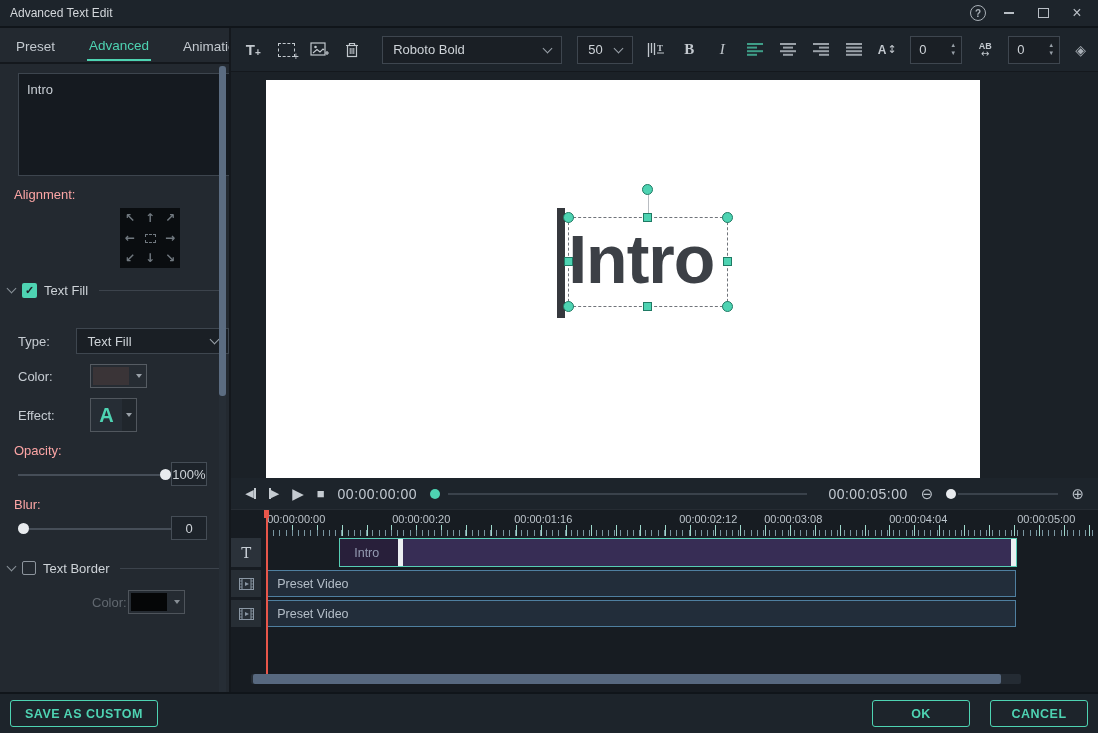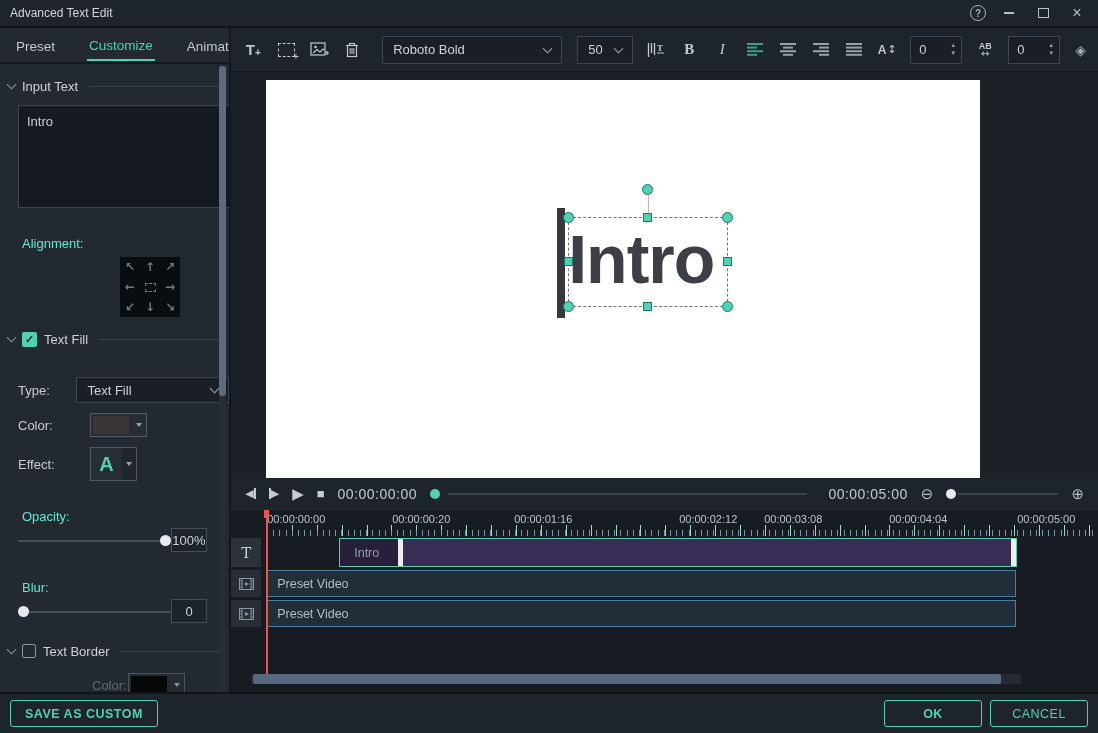--- a/index.html
+++ b/index.html
@@ -27,21 +27,21 @@
   .vscroll{position:absolute; right:3px; top:38px; bottom:0; width:7px; background:#262d35;}
   .vscroll .thumb{position:absolute; top:0; left:0; width:7px; height:330px; background:#5b6c81; border-radius:3px;}
   .sec-hdr{display:flex; align-items:center; gap:7px; padding:0 10px 0 8px; margin-top:12px; height:20px;}
   .sec-hdr .hline{flex:1; height:1px; background:var(--line); margin-left:4px;}
   .chev{width:7px; height:7px; border-right:1.5px solid #8a9299; border-bottom:1.5px solid #8a9299; transform:rotate(45deg); margin-top:-4px;}
   .sec-label{color:#ced3d8;}
   .cb-on{width:15px; height:15px; background:var(--accent); border-radius:2px; display:flex; align-items:center; justify-content:center; color:#1c2127; font-size:11px; font-weight:bold;}
   .cb-off{width:14px; height:14px; border:1.5px solid #8d959d; border-radius:2px; background:transparent;}
   textarea.input-text{display:block; width:264px; height:103px; margin:9px 0 0 18px; background:#151a20; border:1px solid #3d454e;
     color:#c9cfd5; font-family:"Liberation Sans",sans-serif; font-size:13px; padding:8px; resize:none; outline:none;}
-  .lbl{color:#5eead4; padding-left:22px; margin-top:28px;}
+  .lbl{color:#fca5a5; padding-left:14px; margin-top:11px;}
   .align-pad{width:60px; height:60px; background:#0a0d10; margin:6px 0 0 120px; display:grid;
     grid-template-columns:repeat(3,1fr); grid-template-rows:repeat(3,1fr); align-items:center; justify-items:center;}
   .align-pad span{color:#70787f; font-size:12px; font-weight:bold; font-family:"DejaVu Sans",sans-serif;}
   .align-center-box{width:11px; height:9px; border:1px dashed #70787f;}
   .field-row{display:flex; align-items:center; margin-top:10px; padding-left:18px;}
   .field-row .flabel{width:72px; color:#c6ccd2;}
   .select{height:26px; background:#1a1f25; border:1px solid #3e464f; display:flex; align-items:center; padding:0 10px; color:#ced3d8;}
   .select .dd-chev{margin-left:auto;}
   .dd-chev{width:7px; height:7px; border-right:1.5px solid #9aa2aa; border-bottom:1.5px solid #9aa2aa; transform:rotate(45deg); margin-top:-3px;}
   .type-select{width:183px;}
@@ -124,21 +124,21 @@
   .playhead{position:absolute; left:35px; top:0; width:2px; height:168px; background:var(--playhead);}
   .playhead-cap{position:absolute; left:33px; top:0; width:5px; height:8px; background:var(--playhead);}
   .hscroll-track{position:absolute; left:20px; top:164px; width:770px; height:10px; background:#242b33; border-radius:2px;}
   .hscroll-thumb{position:absolute; left:2px; top:0; width:748px; height:10px; background:#57687f; border-radius:2px;}
 
   .footer{height:41px; display:flex; align-items:center; background:#1d242b; border-top:2px solid #10151a; padding:0 10px;}
   .btn{height:27px; border:1px solid var(--accent); border-radius:3px; background:transparent; color:var(--accent);
     font-size:12.5px; display:flex; align-items:center; justify-content:center; letter-spacing:.5px; cursor:default; font-family:"Liberation Sans",sans-serif;}
   .btn-save{min-width:140px; padding:0 14px; font-weight:bold;}
   .btn-ok{width:98px; margin-left:auto; font-weight:bold;}
-  .btn-cancel{width:98px; margin-left:8px; font-weight:normal;}
+  .btn-cancel{width:98px; margin-left:20px; font-weight:bold;}
 
   .align-ic{display:block;}
 </style>
 </head>
 <body>
 
 <div class="titlebar">
   <span class="title">Advanced Text Edit</span>
   <div class="win-controls">
     <span class="help-circle">?</span>
@@ -150,29 +150,24 @@
       </span>
     <span class="wc" style="font-size:16px;">×</span>
   </div>
 </div>
 
 <div class="content">
 
   <div class="left-panel">
     <div class="tabbar">
       <span class="tab">Preset</span>
-      <span class="tab active">Customize</span>
+      <span class="tab active">Advanced</span>
       <span class="tab">Animation</span>
     </div>
 
-    <div class="sec-hdr">
-      <span class="chev"></span>
-      <span class="sec-label">Input Text</span>
-      <span class="hline"></span>
-    </div>
     <textarea class="input-text" style="">Intro</textarea>
 
     <div class="lbl">Alignment:</div>
     <div class="align-pad">
       <span>↖</span>
       <span>↑</span>
       <span>↗</span>
       <span>←</span>
       <span class="align-center-box"></span>
       <span>→</span>

